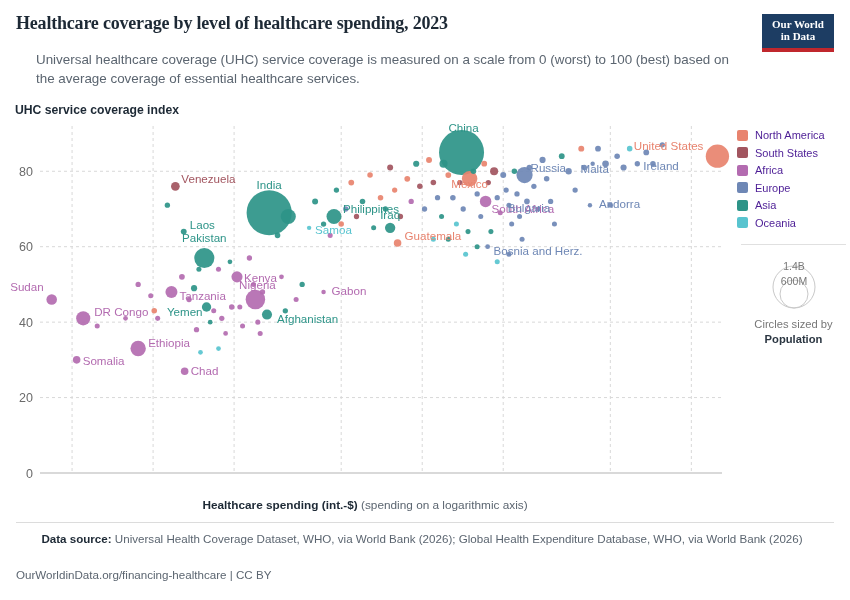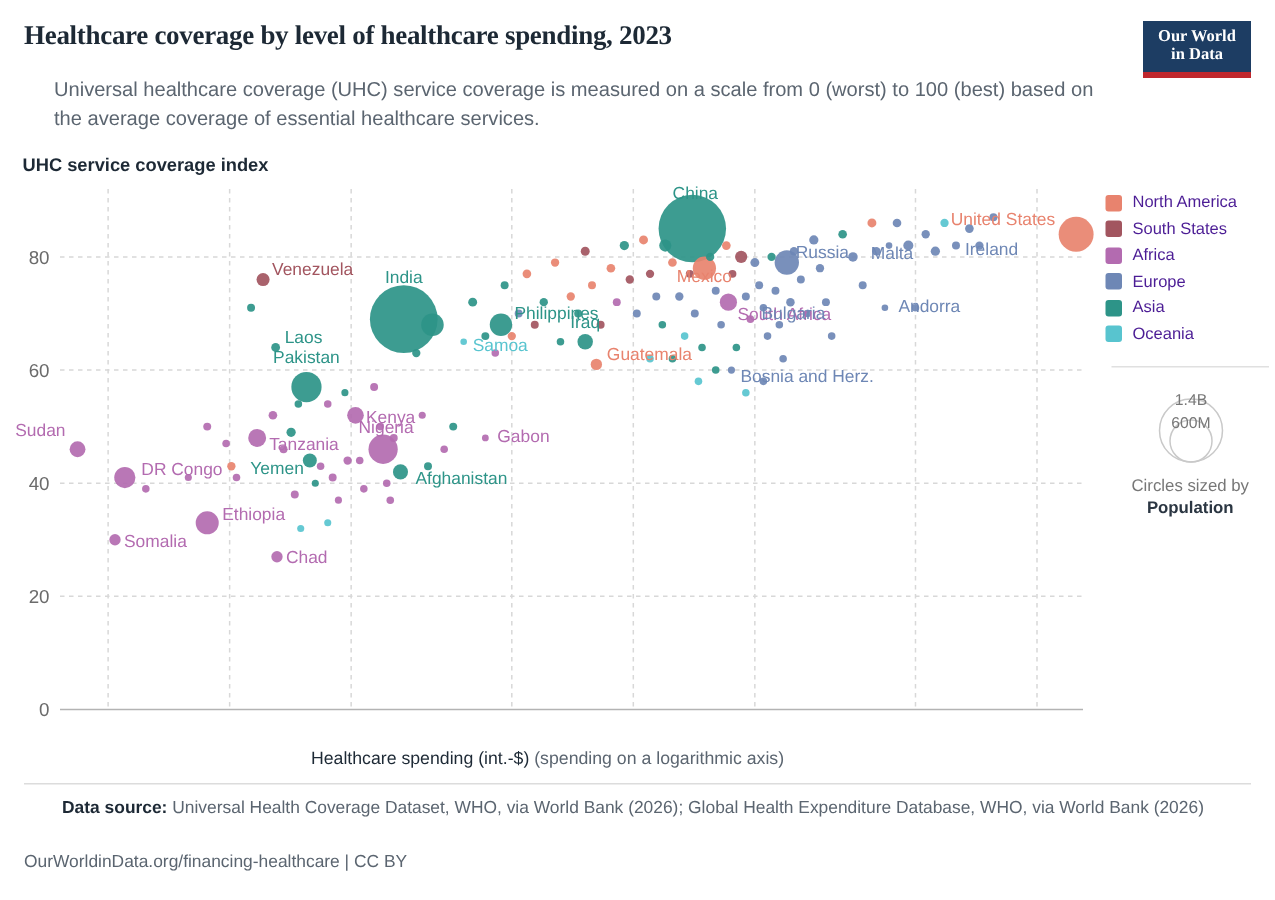--- a/index.html
+++ b/index.html
@@ -45,21 +45,21 @@
   .axisline{stroke:#b3b3b3;stroke-width:1.1;}
   .ytick-label{font-size:12.5px;fill:#6b6b6b;font-family:"Liberation Sans",sans-serif;text-anchor:end;}
   .xtick-label{font-size:12.5px;fill:#6b6b6b;font-family:"Liberation Sans",sans-serif;text-anchor:middle;}
   .pt{stroke:none;}
   .ptlabel{font-size:11.6px;font-family:"Liberation Sans",sans-serif;}
 
   .xaxis-title{
     position:absolute;left:0;top:498px;width:730px;text-align:center;
     font-size:11.8px;color:#5b6570;
   }
-  .xaxis-title b{color:#1d2935;font-weight:400;}
+  .xaxis-title b{color:#1d2935;font-weight:700;}
 
   
   .legend{position:absolute;left:737px;top:128px;width:113px;}
   .leg-row{display:flex;align-items:center;margin-bottom:3.5px;height:14px;}
   .leg-swatch{width:11px;height:11px;border-radius:2px;margin-right:7px;flex:none;}
   .leg-text{font-size:11px;color:#4c1d95;white-space:nowrap;}
   .leg-sep{border-top:1px solid #e0e0e0;margin:14px 4px 8px 4px;}
   .sizeleg{position:relative;height:58px;}
   .sizeleg svg{position:absolute;left:50%;transform:translateX(-50%);top:0;}
   .sizeleg .sz-lbl{font-size:10.5px;fill:#777;text-anchor:middle;font-family:"Liberation Sans",sans-serif;}

